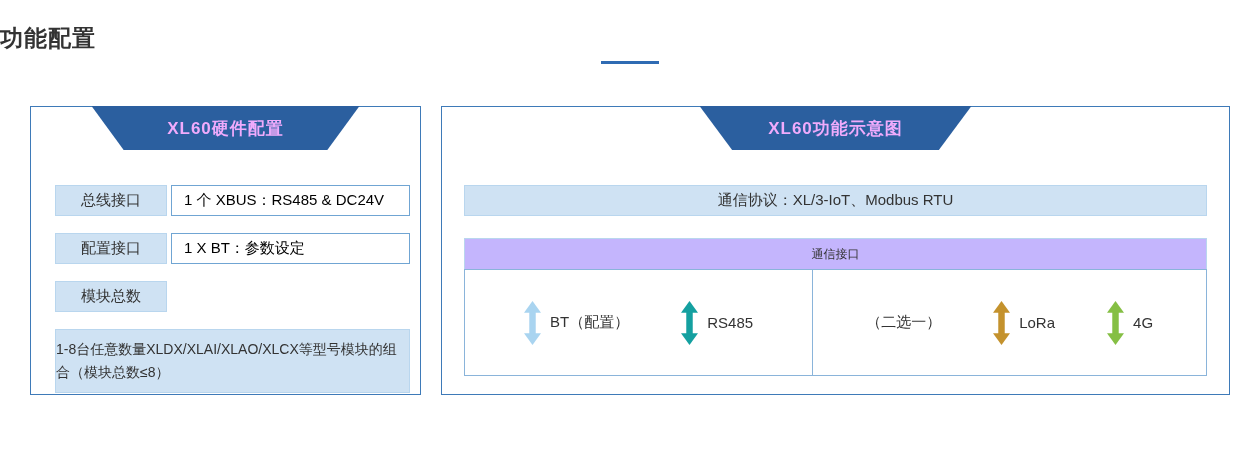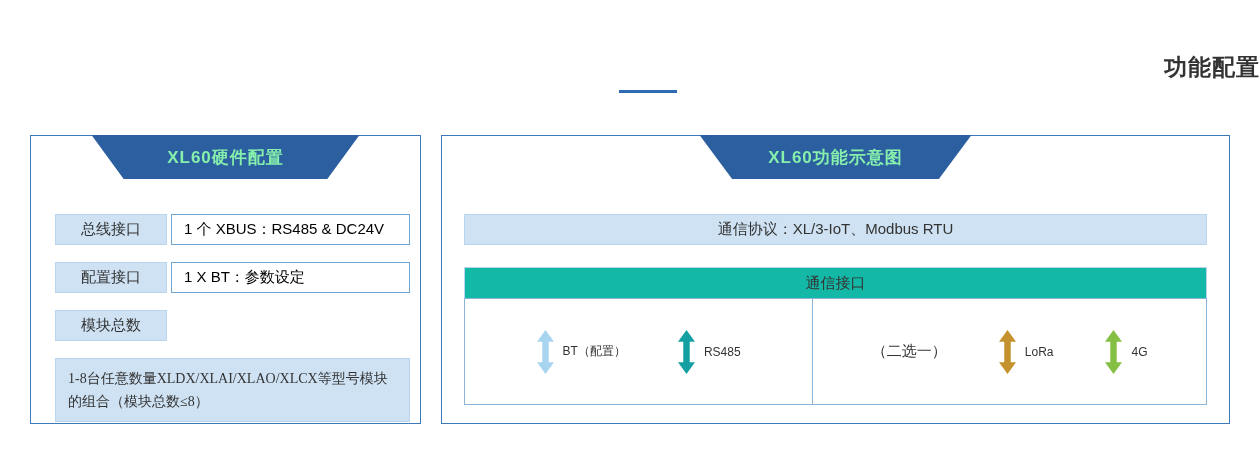--- a/index.html
+++ b/index.html
@@ -6,21 +6,21 @@
   html, body { background: #ffffff; }
   body {
     width: 1260px;
     height: 462px;
     font-family: "Liberation Sans", "DejaVu Sans", sans-serif;
     color: #333;
     overflow: hidden;
     position: relative;
   }
 
-  .title-wrap { text-align: right; padding-top: 52px; margin-left: 36px; }
+  .title-wrap { text-align: left; padding-top: 23px; }
   .title {
     font-size: 23px;
     font-weight: bold;
     color: #333;
     letter-spacing: 1px;
     display: inline-block;
   }
   .title-underline {
     width: 58px; height: 3px;
     background: #2f6bb3;
@@ -44,21 +44,21 @@
   .panel-left { width: 391px; flex: none; }
   .panel-right { flex: 1; }
 
   .panel-header {
     position: absolute;
     top: -1px;
     left: 50%;
     transform: translateX(-50%);
     height: 44px;
     background: #2b5f9f;
-    color: #86efac;
+    color: #f0abfc;
     font-size: 17px;
     font-weight: bold;
     letter-spacing: 1px;
     display: flex;
     align-items: center;
     justify-content: center;
     clip-path: polygon(0 0, 100% 0, 88% 100%, 12% 100%);
   }
   .panel-left .panel-header { width: 268px; }
   .panel-right .panel-header { width: 272px; }
@@ -78,59 +78,58 @@
     background: #ffffff;
     border: 1px solid #70a5d3;
     display: flex; align-items: center;
     padding-left: 12px;
     font-size: 15px; color: #000000;
   }
   .note-box {
     margin-top: 13px;
     background: #cfe2f3;
     border: 1px solid #b9d6ee;
-    padding: 8px 12px;
+    padding: 8px 0;
     font-size: 14px;
     line-height: 1.65;
     color: #333;
-    font-family: Liberation Serif, serif;
   }
 
   
   .right-body { padding: 78px 22px 0 22px; }
   .protocol-bar {
     height: 31px;
     background: #cfe2f3;
     border: 1px solid #b9d6ee;
     display: flex; align-items: center; justify-content: center;
     font-size: 15px; color: #333;
   }
   .interface-box { margin-top: 22px; }
   .interface-title {
     height: 31px;
-    background: #14b8a6;
+    background: #c4b5fd;
     border: 1px solid #b9d6ee;
     border-bottom: none;
     display: flex; align-items: center; justify-content: center;
-    font-size: 15px; color: #333;
+    font-size: 12px; color: #333;
   }
   .interface-body {
     border: 1px solid #8ab4da;
     height: 107px;
     display: flex;
   }
   .iface-half {
     display: flex;
     align-items: center;
     justify-content: center;
   }
   .iface-left { width: 47%; gap: 52px; border-right: 1px solid #8ab4da; }
   .iface-right { flex: 1; gap: 52px; }
   .iface-item { display: flex; align-items: center; gap: 9px; }
-  .iface-item .label { font-size: 12px; color: #333; white-space: nowrap; }
+  .iface-item .label { font-size: 15px; color: #333; white-space: nowrap; }
   .choice-hint { font-size: 15px; color: #333; white-space: nowrap; }
   .arrow { display: inline-flex; line-height: 0; }
 </style>
 </head>
 <body>
 
 <div class="title-wrap">
   <div class="title">功能配置</div>
   <div class="title-underline"></div>
 </div>

